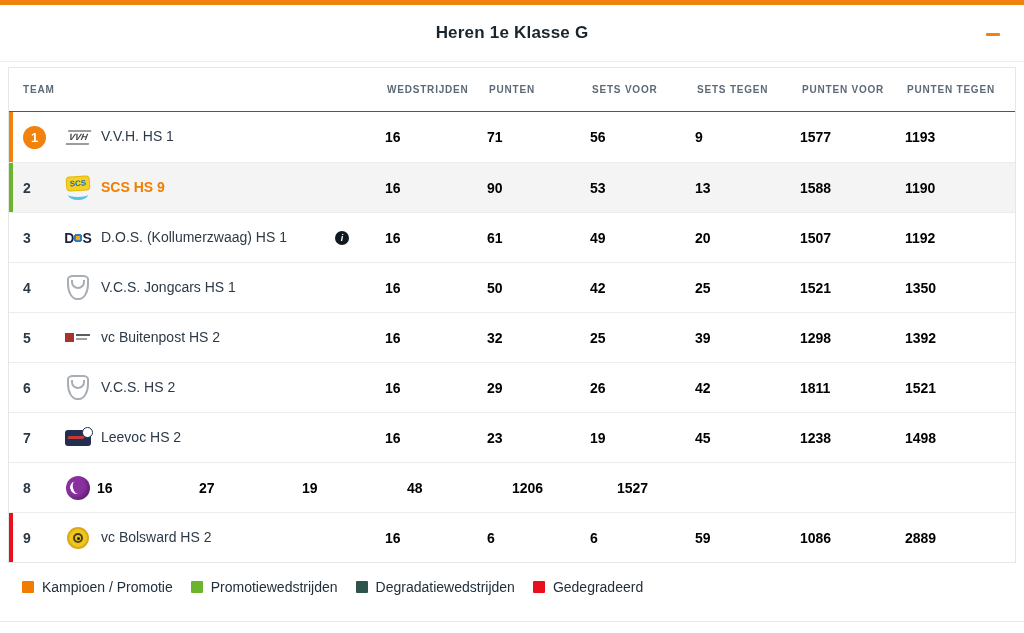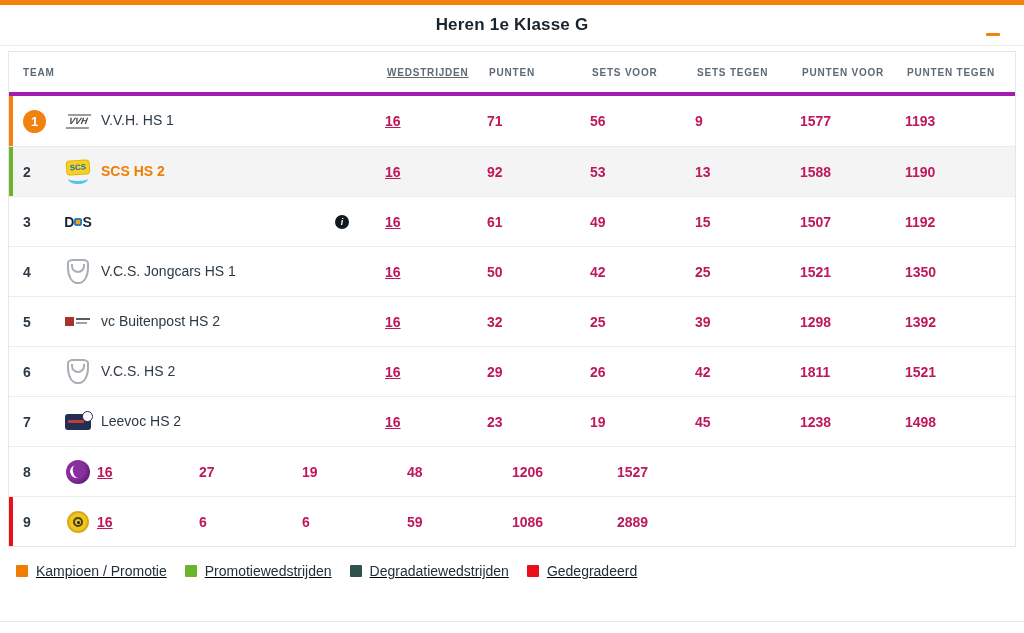--- a/index.html
+++ b/index.html
@@ -2,30 +2,30 @@
 <html><head>
 <meta charset="utf-8">
 <style>
   * { box-sizing: border-box; margin: 0; padding: 0; }
   html,body { width:1024px; height:633px; background:#fff; overflow:hidden;
     font-family:"Liberation Sans", sans-serif; }
   .widget { width:1024px; height:622px; border-bottom:1px solid #e9e9e9; background:#fff; }
 
   .topbar { height:5px; background:#f1820d; }
 
-  .titlebar { height:41px; position:relative; display:flex; align-items:center;
+  .titlebar { height:57px; position:relative; display:flex; align-items:center;
     justify-content:center; border-bottom:1px solid #ececec; }
   .titlebar h1 { font-size:17px; font-weight:700; color:#18242e; letter-spacing:.2px; }
   .collapse { position:absolute; right:16px; top:14px; width:30px; height:30px;
     background:none; border:none; cursor:pointer; display:flex; align-items:center; justify-content:center; }
   .minus { width:14px; height:3px; background:#f1820d; border-radius:1px; display:block; }
 
   .table { margin:5px 8px 0 8px; border:1px solid #e6e6e6; background:#fff; }
 
-  .thead { display:flex; align-items:center; height:44px; border-bottom:4px solid #a21caf;
+  .thead { display:flex; align-items:center; height:44px; border-bottom:1px solid #a21caf;
     color:#5d6a75; font-size:10px; font-weight:700; letter-spacing:.8px; text-transform:uppercase; }
   .c-team-h { flex:0 0 378px; padding-left:14px; }
 
   .row { display:flex; align-items:center; min-height:50px; position:relative; padding:4px 0; }
   .row + .row { border-top:1px solid #ececec; }
   .row.hl { background:#f4f4f4; }
   .accent { position:absolute; left:0; top:0; bottom:0; width:4px; background:transparent; }
 
   .c-rank { flex:0 0 50px; padding-left:14px; }
   .rank { font-size:14px; font-weight:600; color:#2c3a47; display:inline-flex;
@@ -33,25 +33,25 @@
   .rank.badge { width:23px; height:23px; background:#f1820d; color:#fff; border-radius:50%;
     justify-content:center; font-size:13px; font-weight:700; }
 
   .c-logo { flex:0 0 38px; display:flex; align-items:center; justify-content:center; }
   .c-name { flex:1 1 auto; display:flex; align-items:center; padding-left:4px;text-align:right; }
   .tname { font-size:14px; font-weight:500; color:#2c3a47; line-height:1.55; max-width:238px; cursor:pointer; }
   .info { margin-left:auto; margin-right:36px; width:14px; height:14px; background:#10191f;
     color:#fff; border-radius:50%; font-size:9px; font-weight:700; font-style:italic;
     display:flex; align-items:center; justify-content:center; cursor:pointer; }
 
-  .c-num { flex:0 0 105px; font-size:14px; font-weight:600; color:#be185d; }
-  .c-num.w1 { flex-basis:102px;text-decoration:underline; } .c-num.w2 { flex-basis:103px; } .c-num.w6 { flex-basis:110px; }
+  .c-num { flex:0 0 105px; font-size:14px; font-weight:600; color:#000000; }
+  .c-num.w1 { flex-basis:102px; } .c-num.w2 { flex-basis:103px; } .c-num.w6 { flex-basis:110px; }
   .thead .c-num { font-size:10px; font-weight:700; color:#5d6a75; }
 
-  .legend { display:flex; align-items:center; gap:18px; margin:16px 0 0 16px;text-decoration:underline; }
+  .legend { display:flex; align-items:center; gap:18px; margin:16px 0 0 22px; }
   .legend-item { display:flex; align-items:center; gap:8px; }
   .sq { width:12px; height:12px; border-radius:1px; display:block; }
   .legend-label { font-size:14px; font-weight:500; color:#22303c; }
 
   
   .logo { display:flex; align-items:center; justify-content:center; }
   .logo-vvh::before { content:"VVH"; font:italic 800 9px/1 "Liberation Sans",sans-serif;
     color:#3f3f3f; border-top:2px solid #9c9c9c; border-bottom:2px solid #9c9c9c;
     padding:1px 2px; transform:skewX(-10deg); display:block; }
   .logo-scs { width:26px; height:24px; position:relative; }
@@ -134,45 +134,46 @@
   </div>
         <div class="row hl">
     <span class="accent" style="background: rgb(108, 180, 44);"></span>
     <div class="c-rank">
       <span class="rank">2</span>
     </div>
     <div class="c-logo">
       <span class="logo logo-scs"></span>
     </div>
     <div class="c-name">
-      <span class="tname" style="color: rgb(240, 126, 0); font-weight: 700;">SCS HS 2</span>
-
-    </div>
-    <div class="c-num w1">16</div>
-    <div class="c-num w2">92</div>
+      <span class="tname" style="color: rgb(240, 126, 0); font-weight: 700;">SCS HS 9</span>
+
+    </div>
+    <div class="c-num w1">16</div>
+    <div class="c-num w2">90</div>
     <div class="c-num">53</div>
     <div class="c-num">13</div>
     <div class="c-num">1588</div>
     <div class="c-num w6">1190</div>
   </div>
         <div class="row">
     <span class="accent"></span>
     <div class="c-rank">
       <span class="rank">3</span>
     </div>
     <div class="c-logo">
       <span class="logo logo-dos"></span>
     </div>
     <div class="c-name">
+      <span class="tname">D.O.S. (Kollumerzwaag) HS 1</span>
       <span class="info">i</span>
     </div>
     <div class="c-num w1">16</div>
     <div class="c-num w2">61</div>
     <div class="c-num">49</div>
-    <div class="c-num">15</div>
+    <div class="c-num">20</div>
     <div class="c-num">1507</div>
     <div class="c-num w6">1192</div>
   </div>
         <div class="row">
     <span class="accent"></span>
     <div class="c-rank">
       <span class="rank">4</span>
     </div>
     <div class="c-logo">
       <span class="logo logo-shield"></span>
@@ -261,20 +262,24 @@
     <div class="c-num w6">1527</div>
   </div>
         <div class="row">
     <span class="accent" style="background: rgb(232, 16, 27);"></span>
     <div class="c-rank">
       <span class="rank">9</span>
     </div>
     <div class="c-logo">
       <span class="logo logo-bolsward"></span>
     </div>
+    <div class="c-name">
+      <span class="tname">vc Bolsward HS 2</span>
+
+    </div>
     <div class="c-num w1">16</div>
     <div class="c-num w2">6</div>
     <div class="c-num">6</div>
     <div class="c-num">59</div>
     <div class="c-num">1086</div>
     <div class="c-num w6">2889</div>
   </div>
       </div>
   </div>
 

